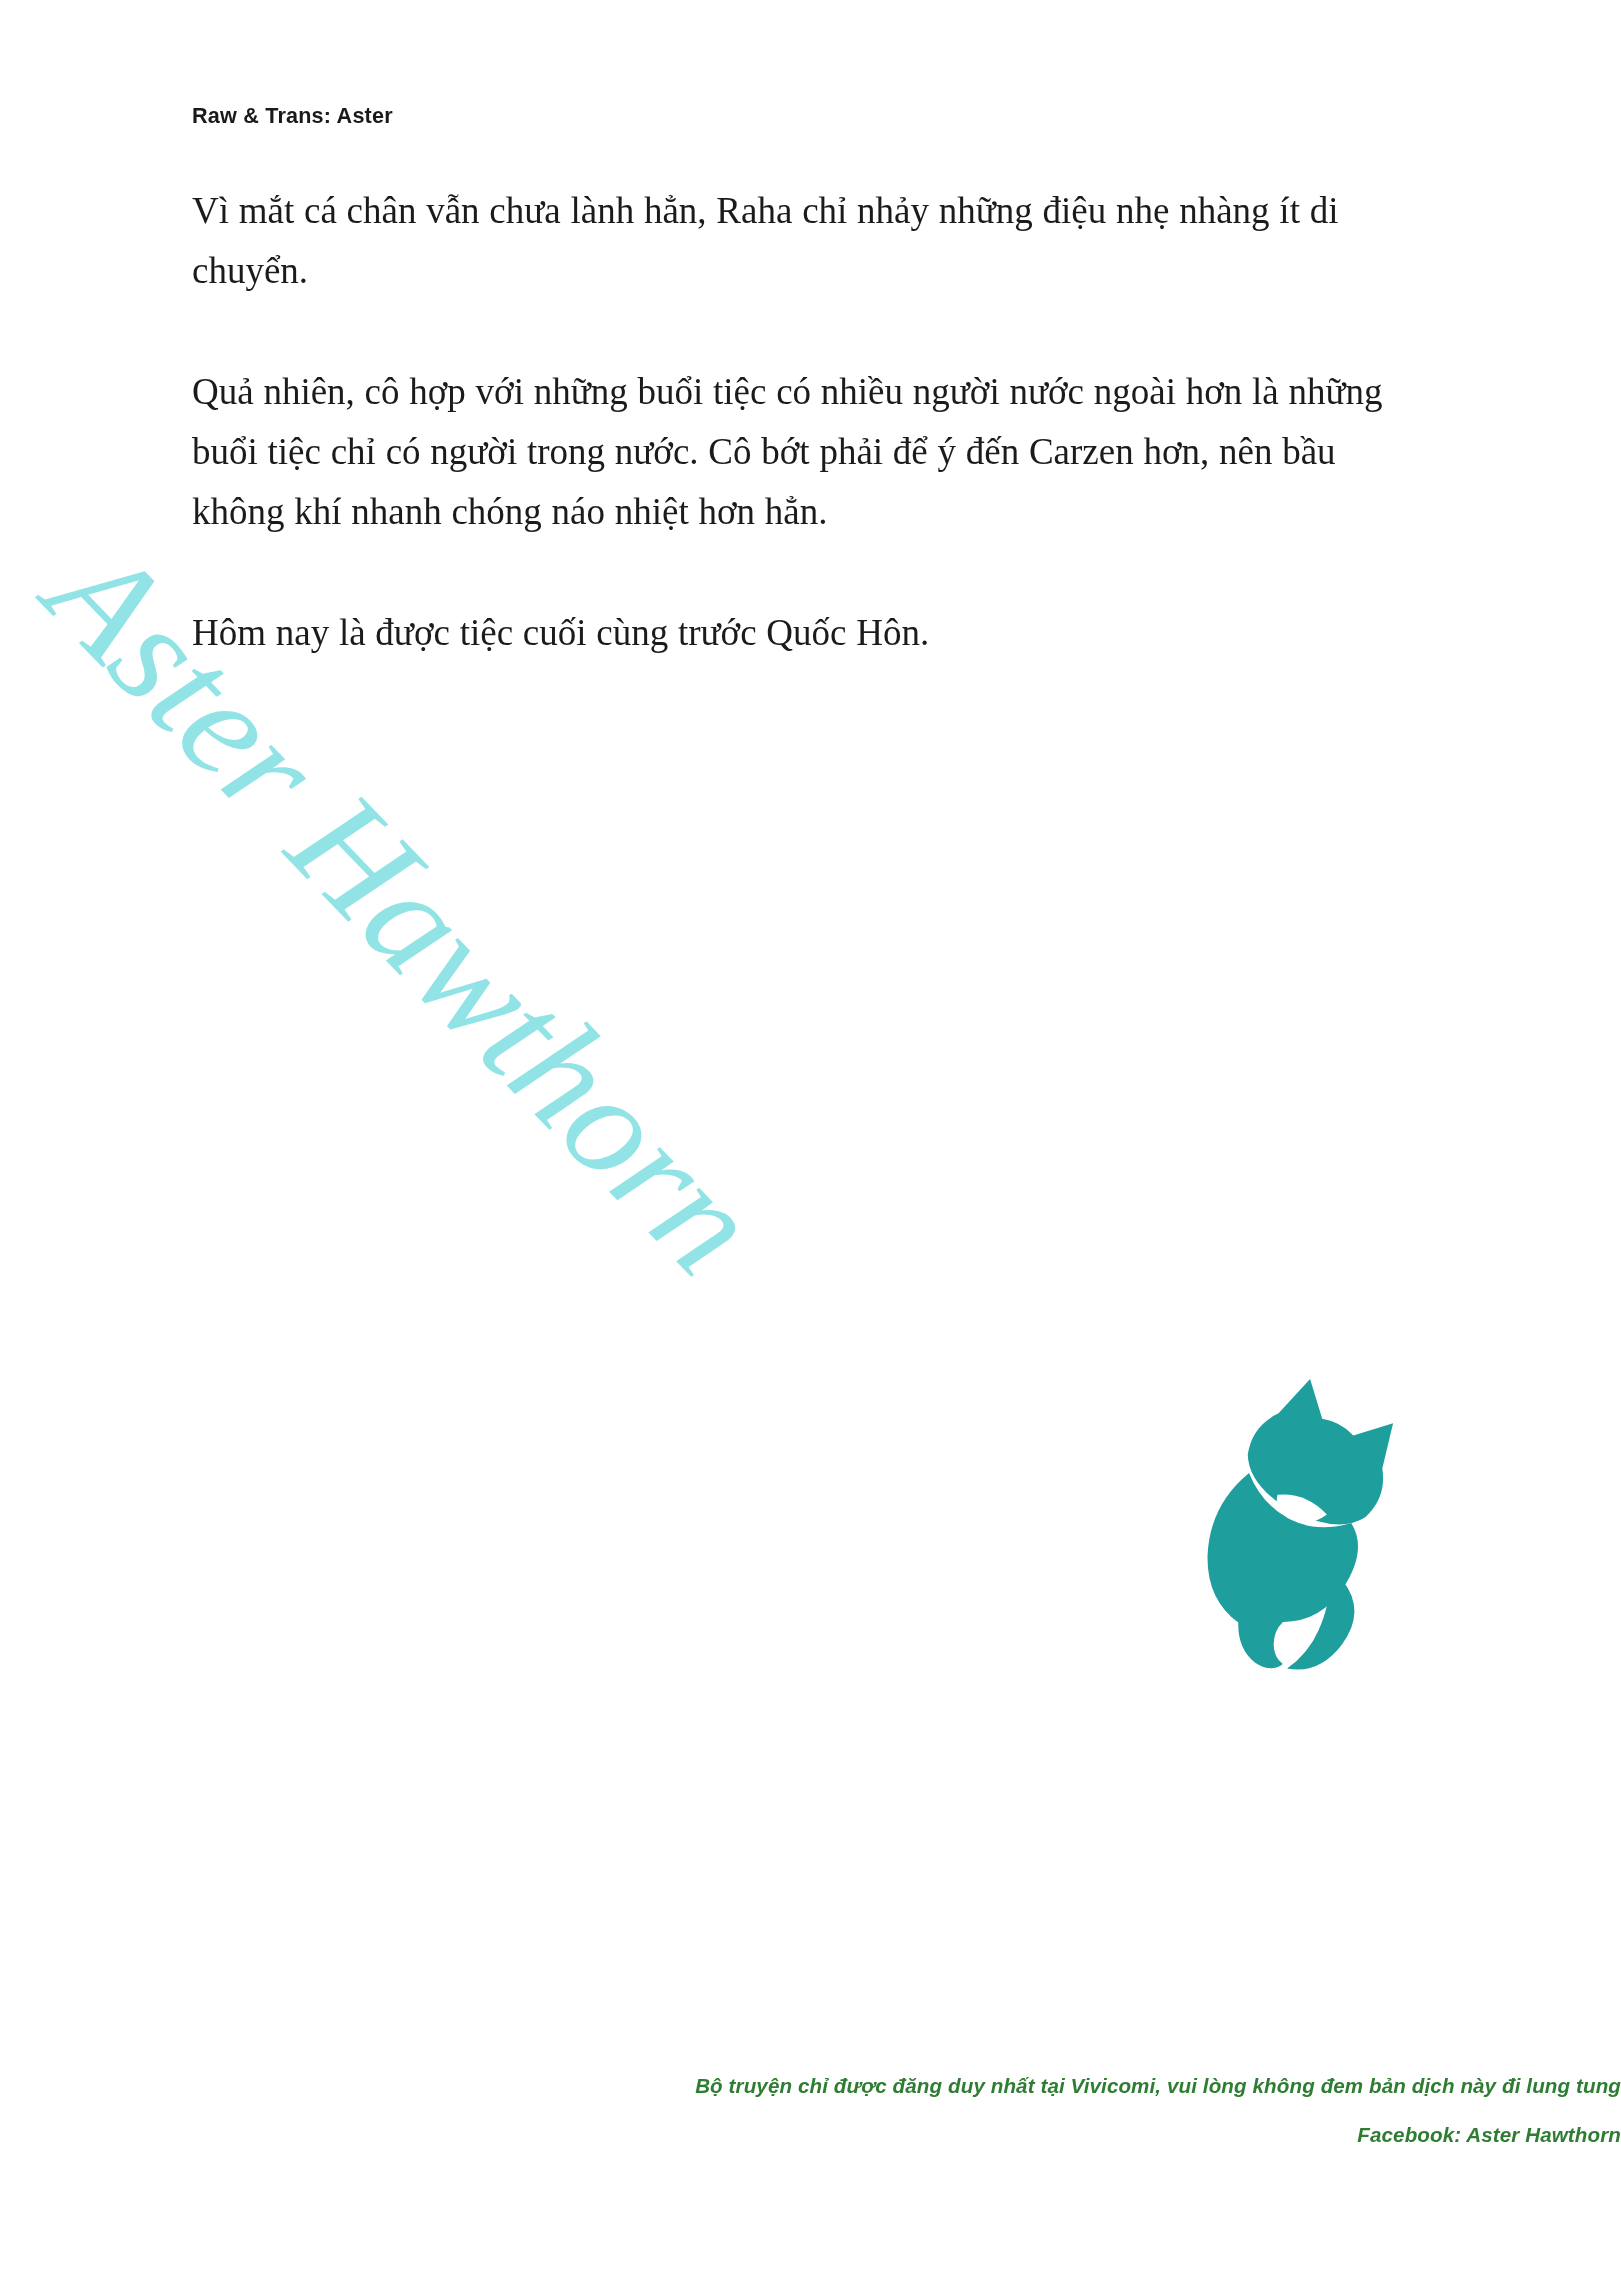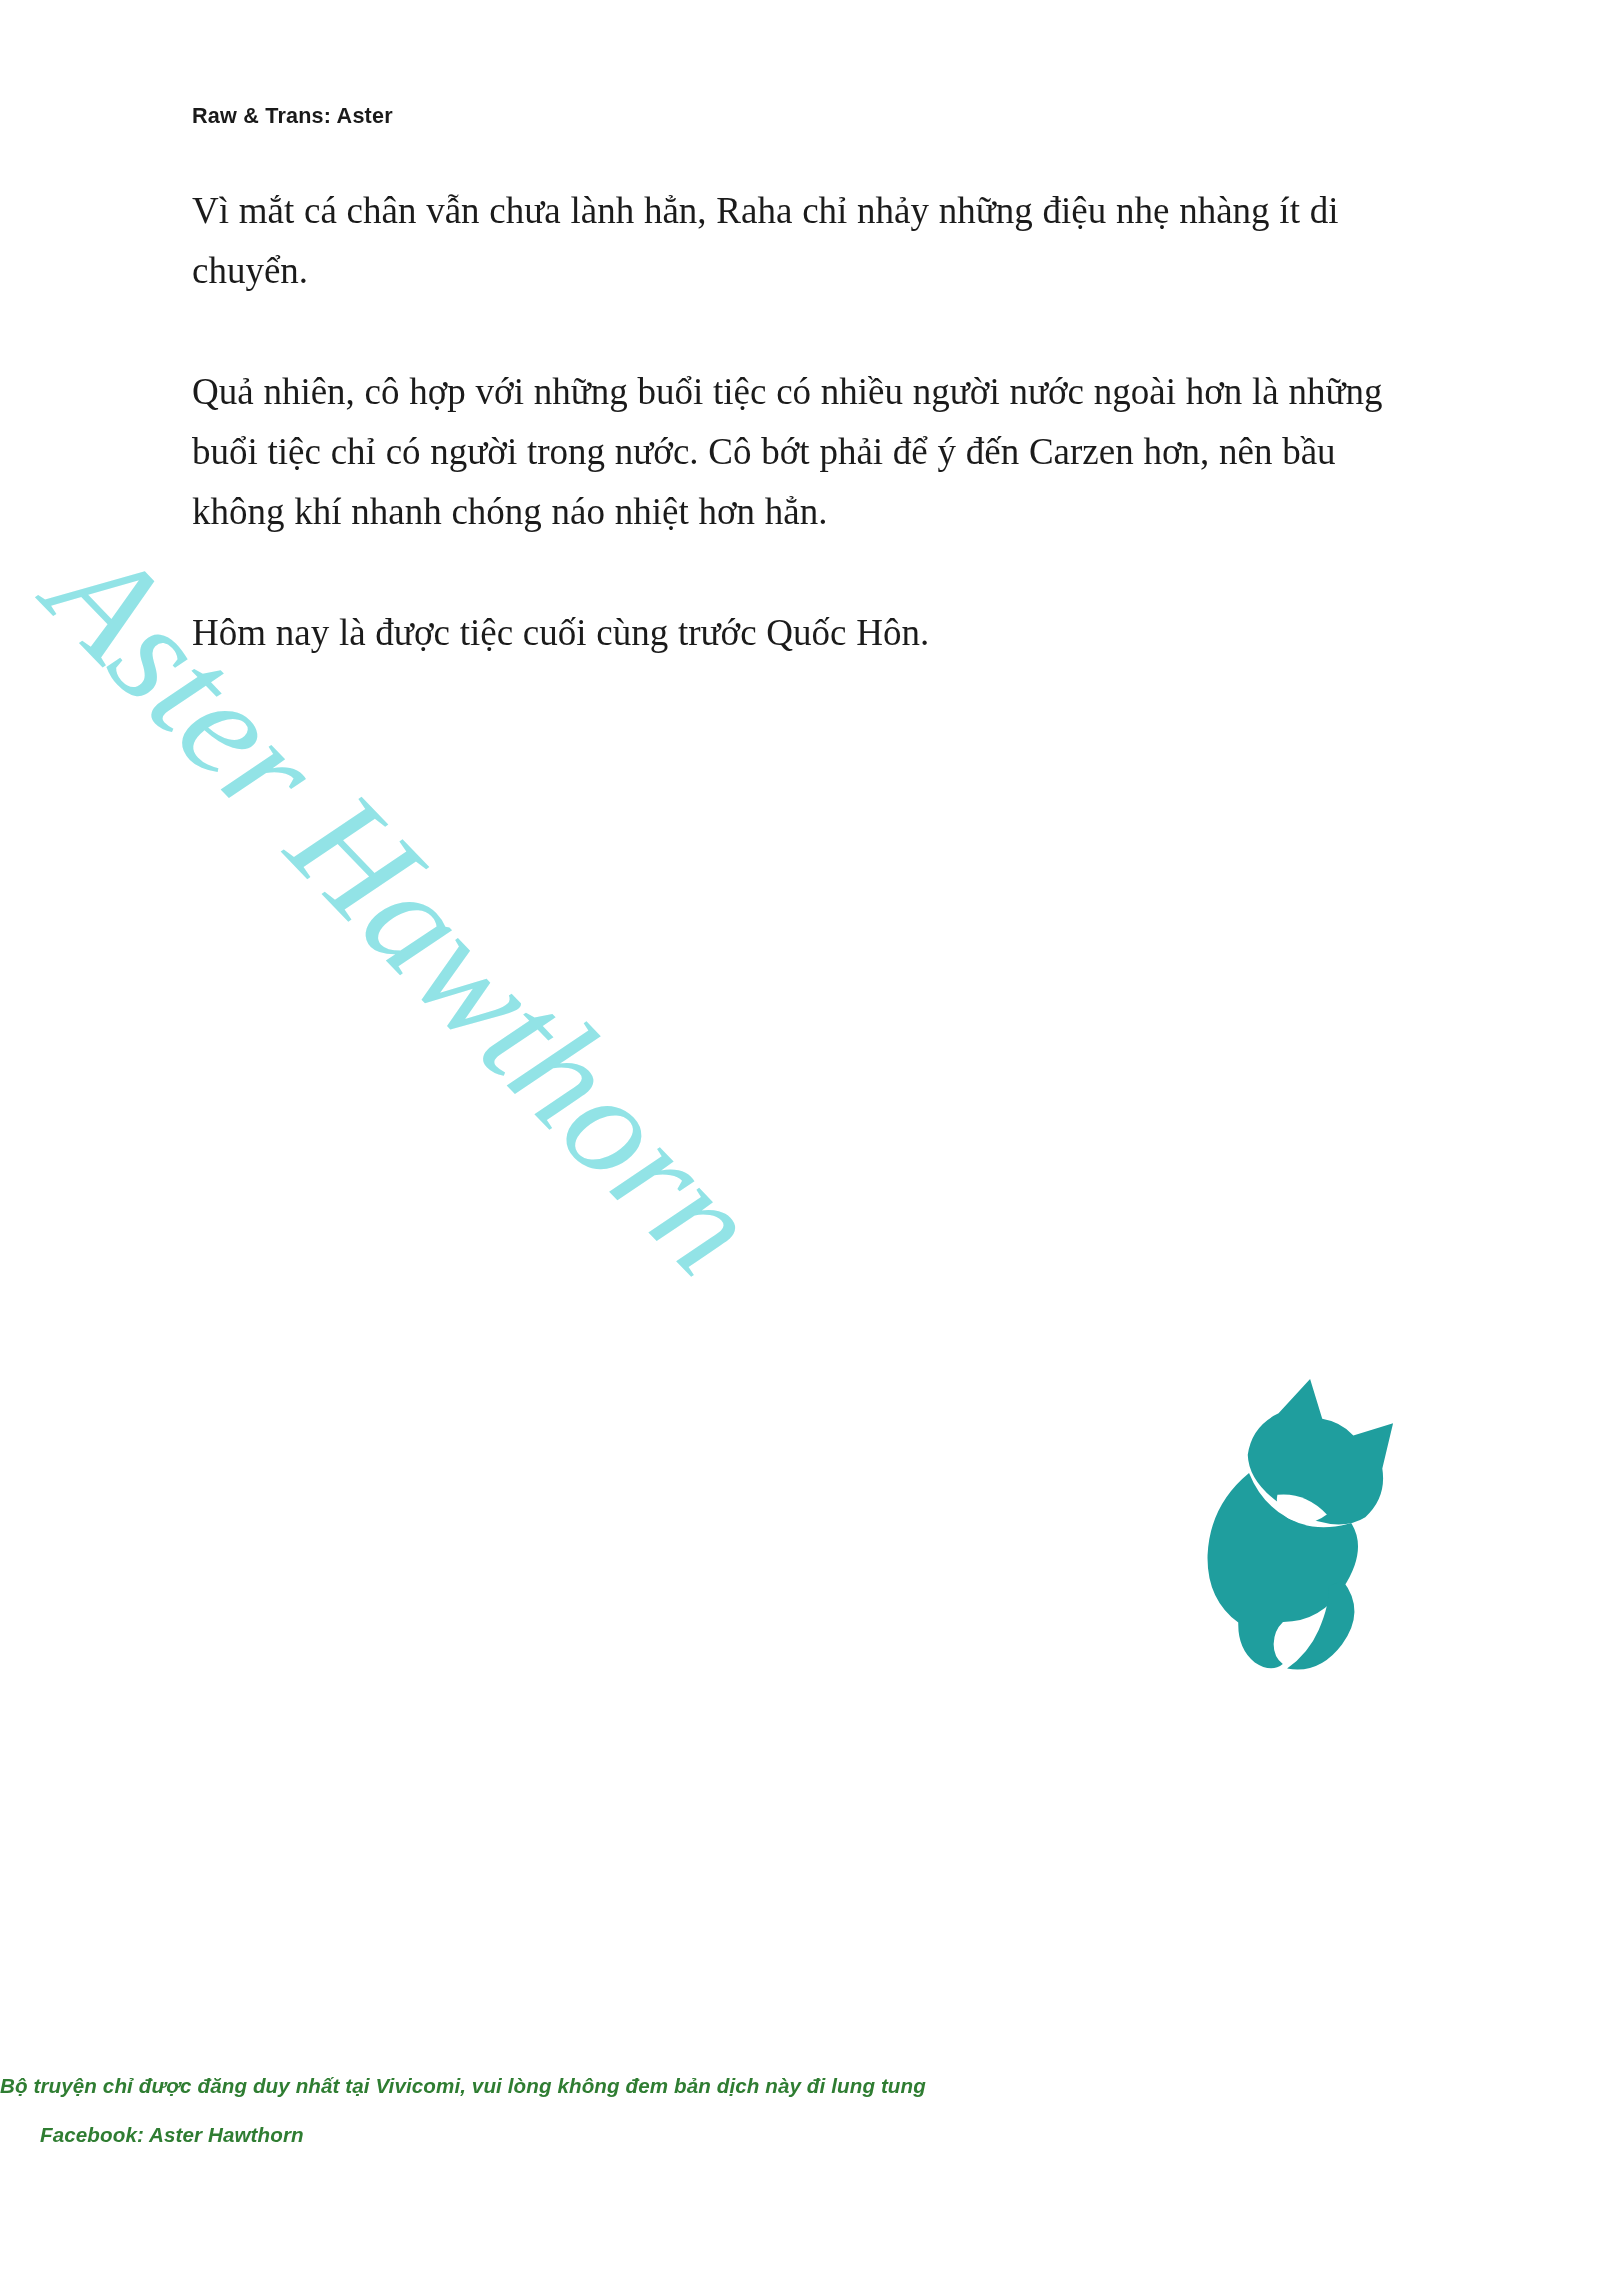--- a/index.html
+++ b/index.html
@@ -84,21 +84,21 @@
     display: block;
     width: 100%;
     height: 100%;
   }
 
   .footer {
     position: absolute;
     left: 0;
     right: 0;
     bottom: 147px;
-    text-align: left;
+    text-align: right;
     font-family: "Liberation Sans", sans-serif;
     font-weight: bold;
     font-style: italic;
     color: #2f7d32;
   }
   .footer .f-line {
     font-size: 20.6px;
     line-height: 1.0;
     margin-bottom: 29px;
     letter-spacing: 0.1px;

